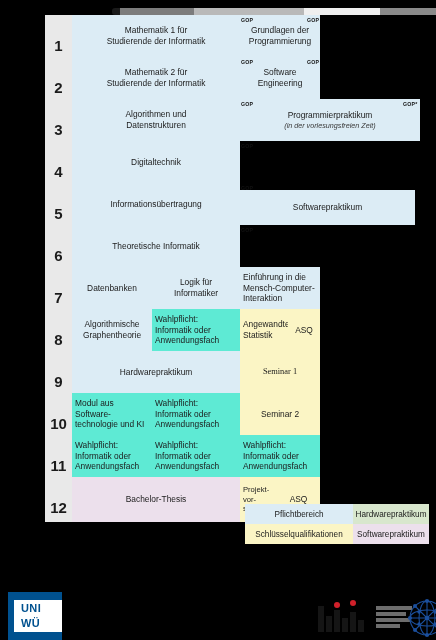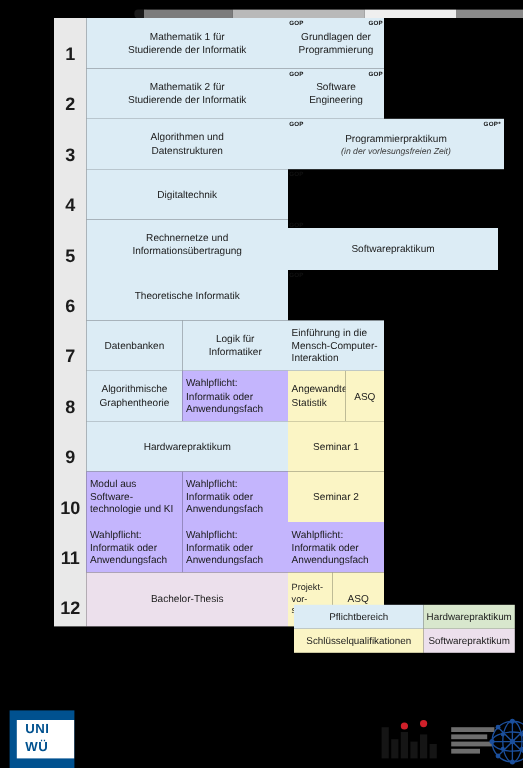--- a/index.html
+++ b/index.html
@@ -21,21 +21,21 @@
   .num{position:absolute;left:0;width:27px;text-align:center;
        font-weight:bold;font-size:15px;color:#1b1b1b;}
 
   .cell{position:absolute;box-sizing:border-box;display:flex;
         align-items:center;justify-content:center;text-align:center;
         font-size:8.4px;line-height:1.28;padding:2px 3px;color:#1b1b1b;}
   .cell.left{justify-content:flex-start;text-align:left;}
   .cell .txt{width:100%;}
 
   .c-pf{background:#dcecf5;}
-  .c-wp{background:#c4b5fd;}
+  .c-wp{background:#5eead4;}
   .c-sq{background:#fbf5c5;}
   .c-ab{background:#ece0ec;}
 
   .ital{font-style:italic;font-size:7.2px;color:#3a3a3a;}
 
   
   .gop{position:absolute;font-size:5.2px;font-weight:bold;letter-spacing:.2px;
        color:#111;}
 
   
@@ -140,21 +140,20 @@
 
   <div class="cell c-pf" style="left:27px;top:126px;width:168px;height:42px;">
     <div class="txt">
         <div>Digitaltechnik</div>
       </div>
   </div>
   <div class="gop" style="left:196px;top:128px;">GOP</div>
 
   <div class="cell c-pf" style="left:27px;top:168px;width:168px;height:42px;">
     <div class="txt">
-      <div>Rechnernetze und</div>
       <div>Informationsübertragung</div>
     </div>
   </div>
   <div class="cell c-pf" style="left:195px;top:175px;width:175px;height:35px;">
     <div class="txt">
         <div>Softwarepraktikum</div>
       </div>
   </div>
   <div class="gop" style="left:196px;top:170px;">GOP</div>
 
@@ -207,21 +206,21 @@
     <div class="txt">
         <div>ASQ</div>
       </div>
   </div>
 
   <div class="cell c-pf" style="left:27px;top:336px;width:168px;height:42px;">
     <div class="txt">
         <div>Hardwarepraktikum</div>
       </div>
   </div>
-  <div class="cell c-sq" style="left:195px;top:336px;width:80px;height:42px;">
+  <div class="cell c-sq" style="left:195px;top:336px;width:80px;height:42px;font-family:Liberation Serif, serif;">
     <div class="txt">
         <div>Seminar 1</div>
       </div>
   </div>
 
   <div class="cell c-wp left" style="left:27px;top:378px;width:80px;height:42px;">
     <div class="txt">
       <div>Modul aus</div>
       <div>Software-</div>
       <div>technologie und KI</div>

